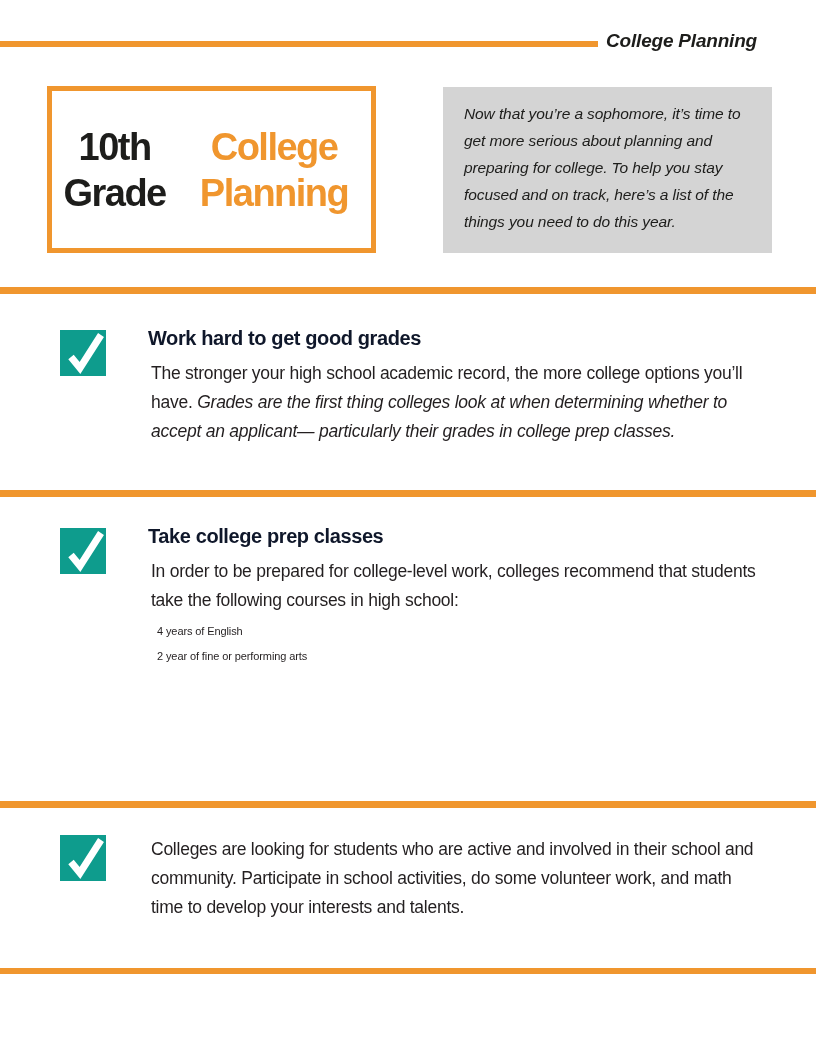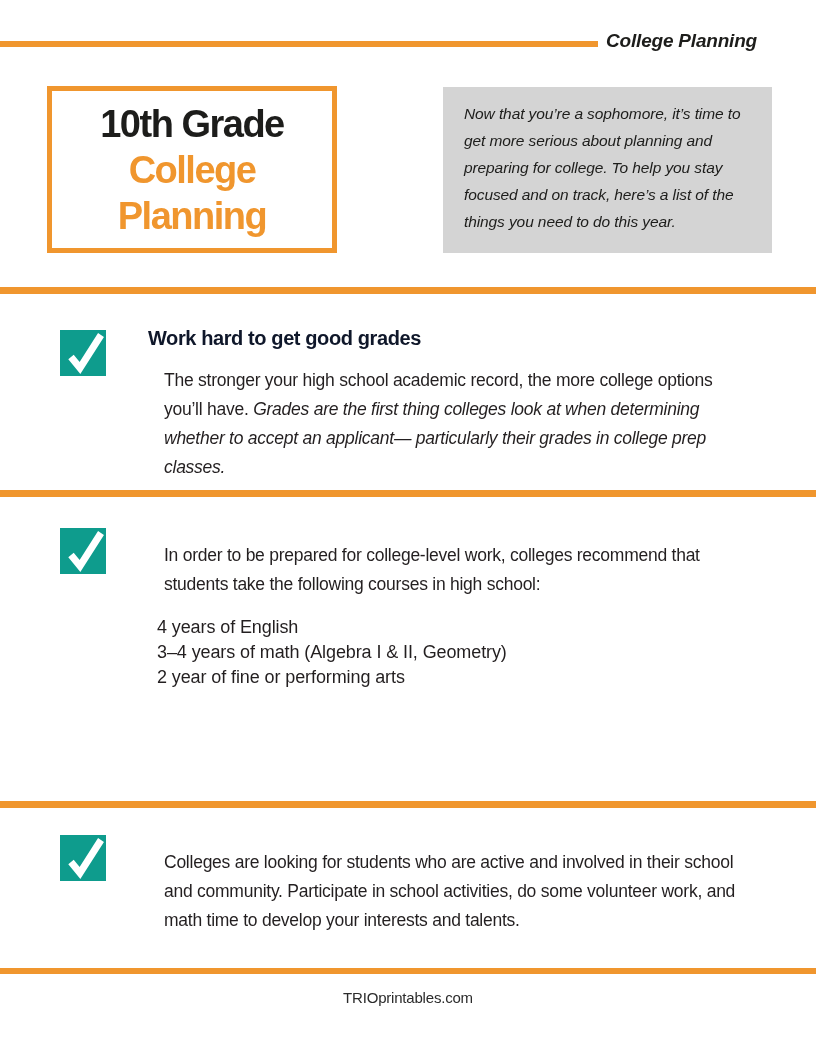--- a/index.html
+++ b/index.html
@@ -15,23 +15,23 @@
   .rule { position:absolute; left:0; width:816px; height:7px; background:#f0962e; }
   
   .top-rule { position:absolute; left:0; top:41px; width:598px; height:6px; background:#f0962e; }
   .doc-label {
     position:absolute; top:30px; right:59px;
     font-size:19px; font-weight:700; font-style:italic; color:#1d1d1b;
     letter-spacing:-0.2px;
   }
   
   .title-box {
-    position:absolute; left:47px; top:86px; width:290px; height:167px;
+    position:absolute; left:47px; top:86px; width:329px; height:167px;
     border:5px solid #f0962e; box-sizing:border-box;
-    display:flex; flex-direction:column; align-items:center; justify-content:center;
+    display:flex; flex-direction:row; align-items:center; justify-content:center;
     text-align:center;
   }
   .title-line1 { font-size:38px; font-weight:700; color:#1d1d1b; letter-spacing:-1.5px; line-height:46px; }
   .title-line2 { font-size:38px; font-weight:700; color:#f0962e; letter-spacing:-1.5px; line-height:46px; }
   
   .intro-box {
     position:absolute; left:443px; top:87px; width:329px; height:166px;
     background:#d4d4d4; box-sizing:border-box;
     padding:13px 18px 4px 21px;
     font-size:15.5px; line-height:27px; font-style:italic; font-weight:400;
@@ -42,27 +42,27 @@
     position:absolute; left:60px; width:46px; height:46px;
     background:#0e9c8d;
   }
   .checkbox svg { position:absolute; left:3px; top:-4px; overflow:visible; }
   .section { position:absolute; left:148px; width:620px; }
   .section-heading {
     margin:0 0 9px 0;
     font-size:20px; font-weight:700; color:#0f172a; letter-spacing:-0.4px;
   }
   .section-body {
-    margin:16px;
+    margin:3px;
     font-size:17.5px; line-height:29px; letter-spacing:-0.25px; color:#231f20;
   }
   .section-body .ital { font-style:italic; }
   .course-list {
     list-style:none; margin:4px 0 0 0; padding:0 0 0 9px;
-    font-size:18px; line-height:25px; letter-spacing:-0.1px; color:#231f20;
+    font-size:11px; line-height:25px; letter-spacing:-0.1px; color:#231f20;
   }
   
   .footer-rule { position:absolute; left:0; top:968px; width:816px; height:6px; background:#f0962e; }
   .footer-text {
     position:absolute; left:0; top:989px; width:816px;
     text-align:center; font-size:15px; color:#2b2b2b; letter-spacing:-0.2px;
   }
 </style>
 </head>
 <body>
@@ -90,34 +90,33 @@
     <p class="section-body"><span>The stronger your high school academic record, the more college options you’ll have. </span><span class="ital">Grades are the first thing colleges look at when determining whether to accept an applicant— particularly their grades in college prep classes.</span></p>
   </div>
 
   <div class="rule" style="top:490px"></div>
   <div class="checkbox" style="top:528px">
     <svg width="46" height="52" viewBox="0 0 46 52">
       <path d="M8 31 L17 42 L38 9" fill="none" stroke="#ffffff" stroke-width="7"></path>
     </svg>
   </div>
   <div class="section" style="top:525px">
+    <h2 class="section-heading">Take college prep classes</h2>
     <p class="section-body"> In order to be prepared for college-level work, colleges recommend that students take the following courses in high school:</p>
     <ul class="course-list">
       <li>4 years of English</li>
-      <li>3–4 years of math (Algebra I &amp; II, Geometry)</li>
       <li>2 year of fine or performing arts</li>
     </ul>
   </div>
 
   <div class="rule" style="top:801px"></div>
   <div class="checkbox" style="top:835px">
     <svg width="46" height="52" viewBox="0 0 46 52">
       <path d="M8 31 L17 42 L38 9" fill="none" stroke="#ffffff" stroke-width="7"></path>
     </svg>
   </div>
   <div class="section" style="top:832px">
     <p class="section-body">Colleges are looking for students who are active and involved in their school and community. Participate in school activities, do some volunteer work, and math time to develop your interests and talents.</p>
   </div>
 
   <div class="footer-rule"></div>
-  <div class="footer-text">TRIOprintables.com</div>
 
 </div>
 
 </body></html>

